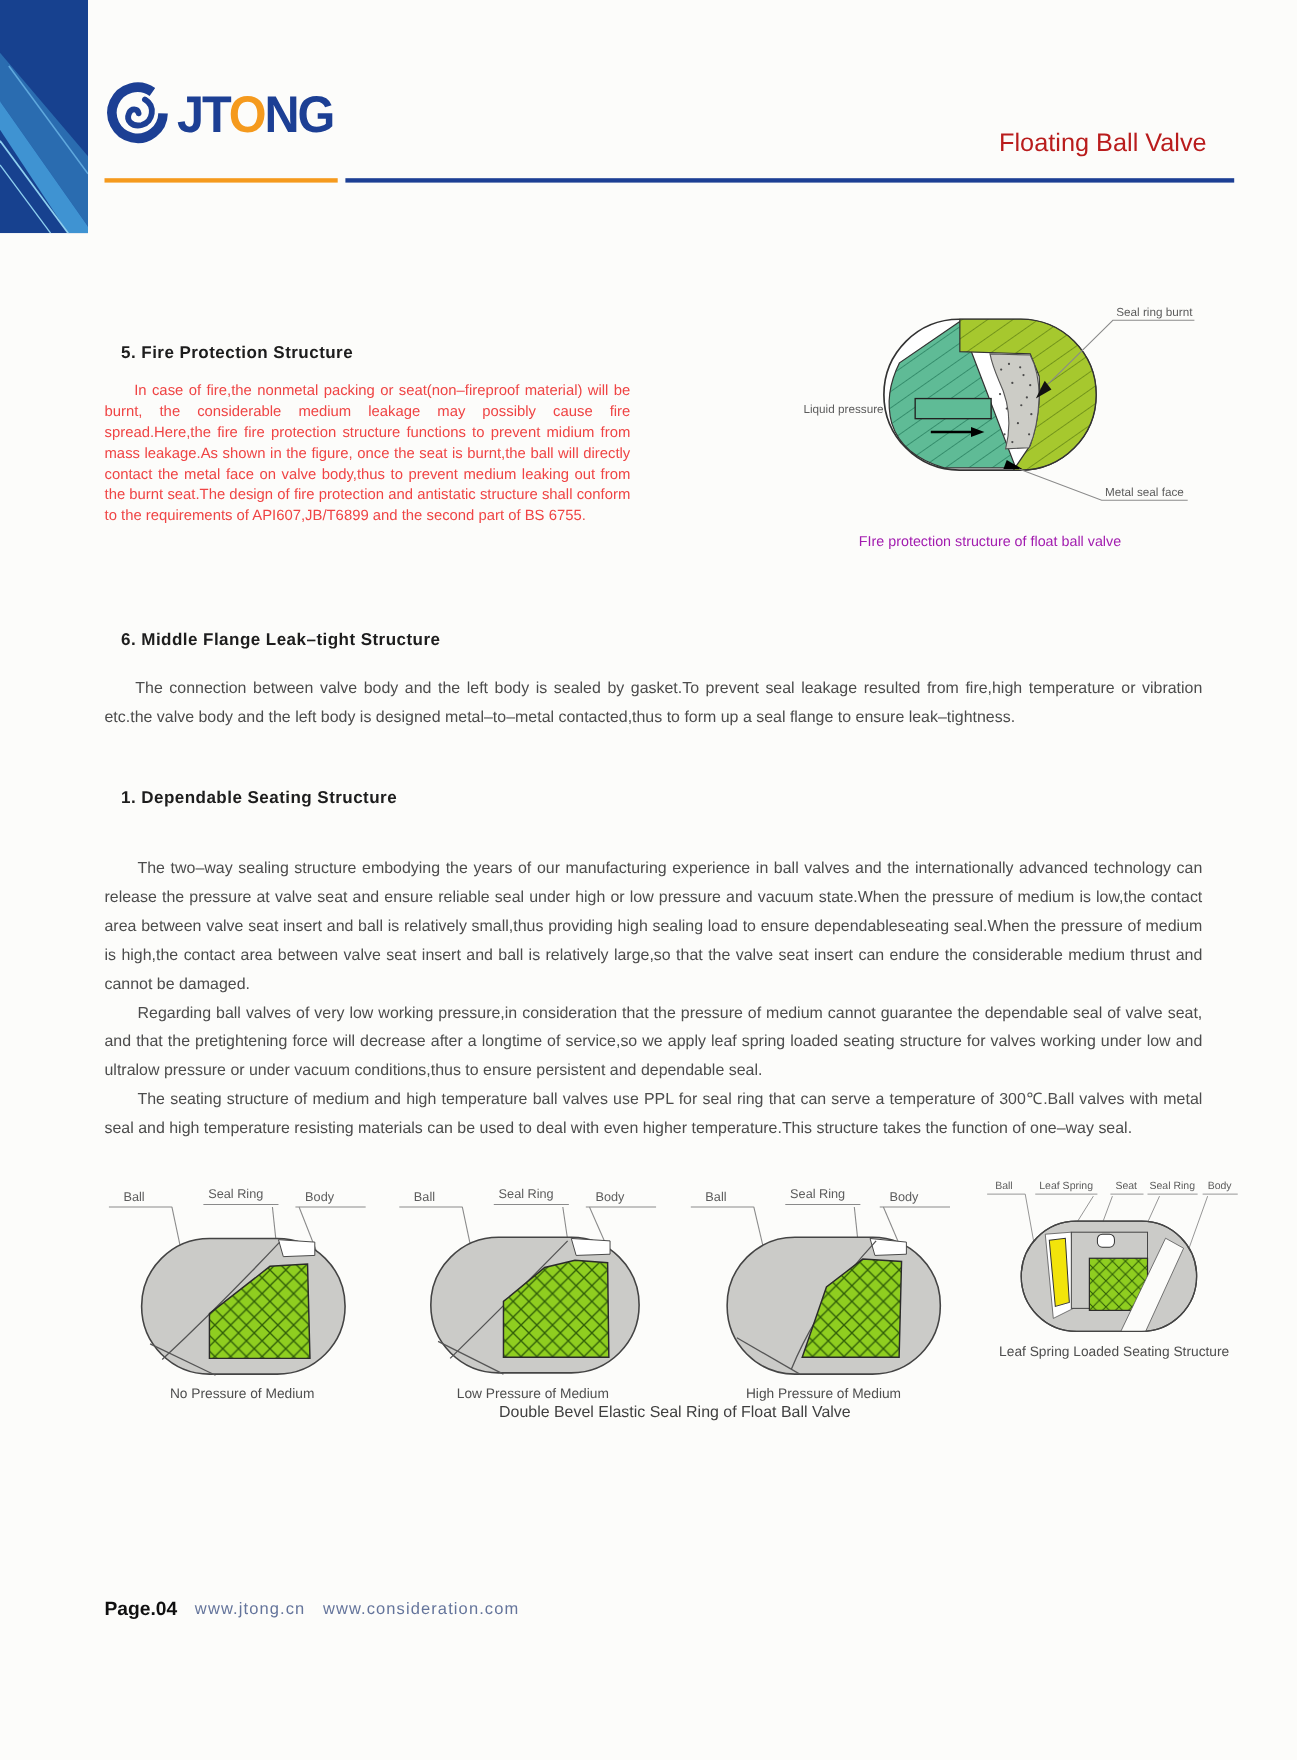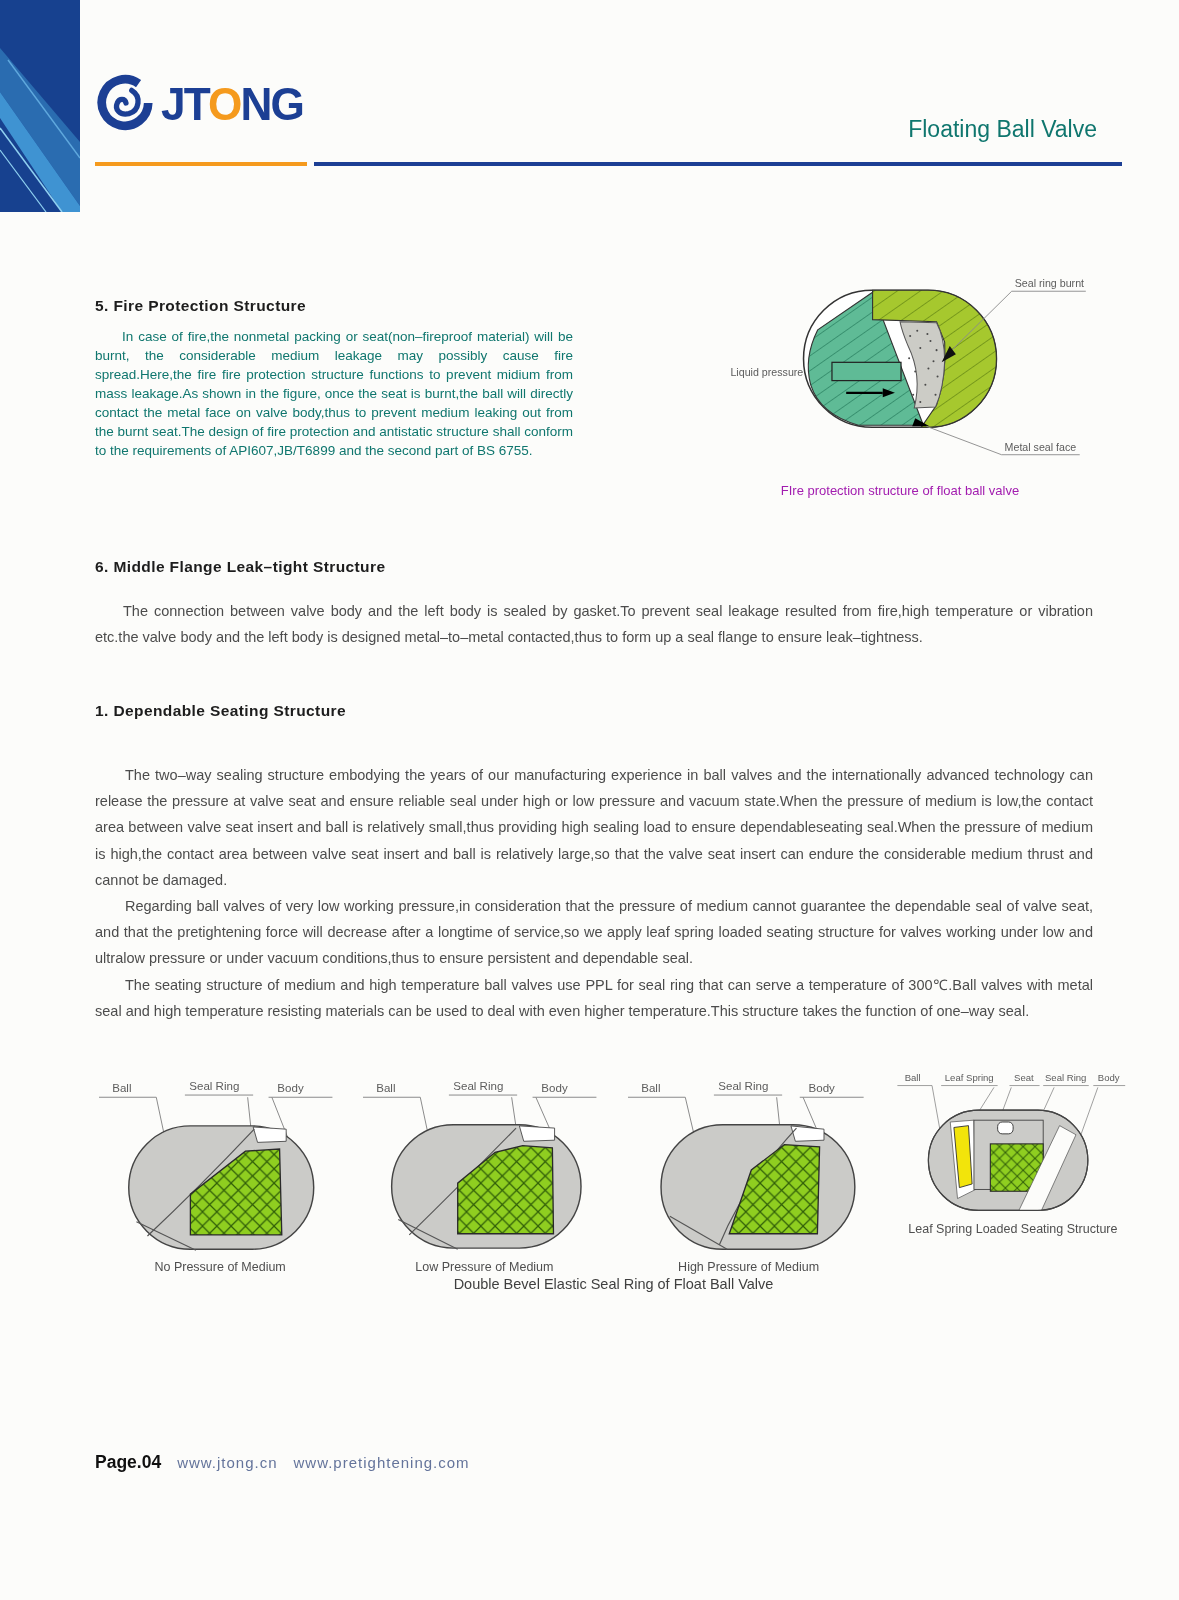--- a/index.html
+++ b/index.html
@@ -7,29 +7,29 @@
     position:relative;width:1179px;height:1600px;margin:0 auto;
     background:#fcfcfa;overflow:hidden;
     font-family:"Liberation Sans",sans-serif;color:#4d4d4d;padding-left:32px;
   }
   
   .corner-art{position:absolute;left:0;top:0;}
   .brand{position:absolute;left:95px;top:70px;display:flex;align-items:center;}
   .logo-mark{margin-right:6px;}
   .logo-text{font-size:47px;font-weight:900;color:#1c3f94;letter-spacing:-2px;transform:scaleX(.94);transform-origin:left center;}
   .logo-text .o{color:#f59a1d;}
-  .doc-title{position:absolute;right:114px;top:116px;font-size:23px;color:#0f766e;}
+  .doc-title{position:absolute;right:114px;top:116px;font-size:23px;color:#b91c1c;}
   .rule{position:absolute;left:95px;right:89px;top:162px;display:flex;align-items:center;}
   .rule-orange{width:212px;height:4px;background:#f59a1d;}
   .rule-gap{width:7px;height:4px;}
   .rule-blue{flex:1;height:4px;background:#1c3f94;}
   
-  h3{margin:0;font-size:15.5px;font-weight:bold;color:#1d1d1d;letter-spacing:.4px;}
+  h3{margin:15px;font-size:15.5px;font-weight:bold;color:#1d1d1d;letter-spacing:.4px;}
   .s5{position:absolute;left:95px;width:995px;top:297px;}
-  .s5-text{width:478px;font-size:13.5px;line-height:19px;text-align:justify;text-indent:27px;margin:12px 16px 0 0;color:#0f766e;}
+  .s5-text{width:478px;font-size:13.5px;line-height:19px;text-align:justify;text-indent:27px;margin:12px 16px 0 0;color:#ef4444;}
   .fire-fig{position:absolute;top:-22px;right:0;width:380px;margin:0;}
   .fire-fig figcaption{margin-top:6px;text-align:center;font-size:13px;color:#a21caf;}
   .s6{position:absolute;left:95px;width:998px;top:558px;}
   .s6 p{margin:22px 0 0 0;font-size:14.5px;line-height:26px;text-align:justify;text-indent:28px;color:#4c4c4c;}
   .s7{position:absolute;left:95px;width:998px;top:702px;}
   .s7 .pwrap{margin-top:42px;}
   .s7 p{margin:0;font-size:14.5px;line-height:26.2px;text-align:justify;text-indent:30px;color:#4c4c4c;}
   
   .figrow{position:absolute;left:88px;right:66px;top:1040px;display:flex;}
   .figcol{flex:1;margin:0;display:flex;flex-direction:column;align-items:center;}
@@ -250,16 +250,16 @@
       </svg>
       <figcaption>Leaf Spring Loaded Seating Structure</figcaption>
     </figure>
   </div>
 
   <div class="group-caption">Double Bevel Elastic Seal Ring of Float Ball Valve</div>
 
   <footer class="footer">
     <span class="pg">Page.04</span>
     <span class="url">www.jtong.cn</span>
-    <span class="url">www.pretightening.com</span>
+    <span class="url">www.consideration.com</span>
   </footer>
 
 </div>
 
 </body></html>

